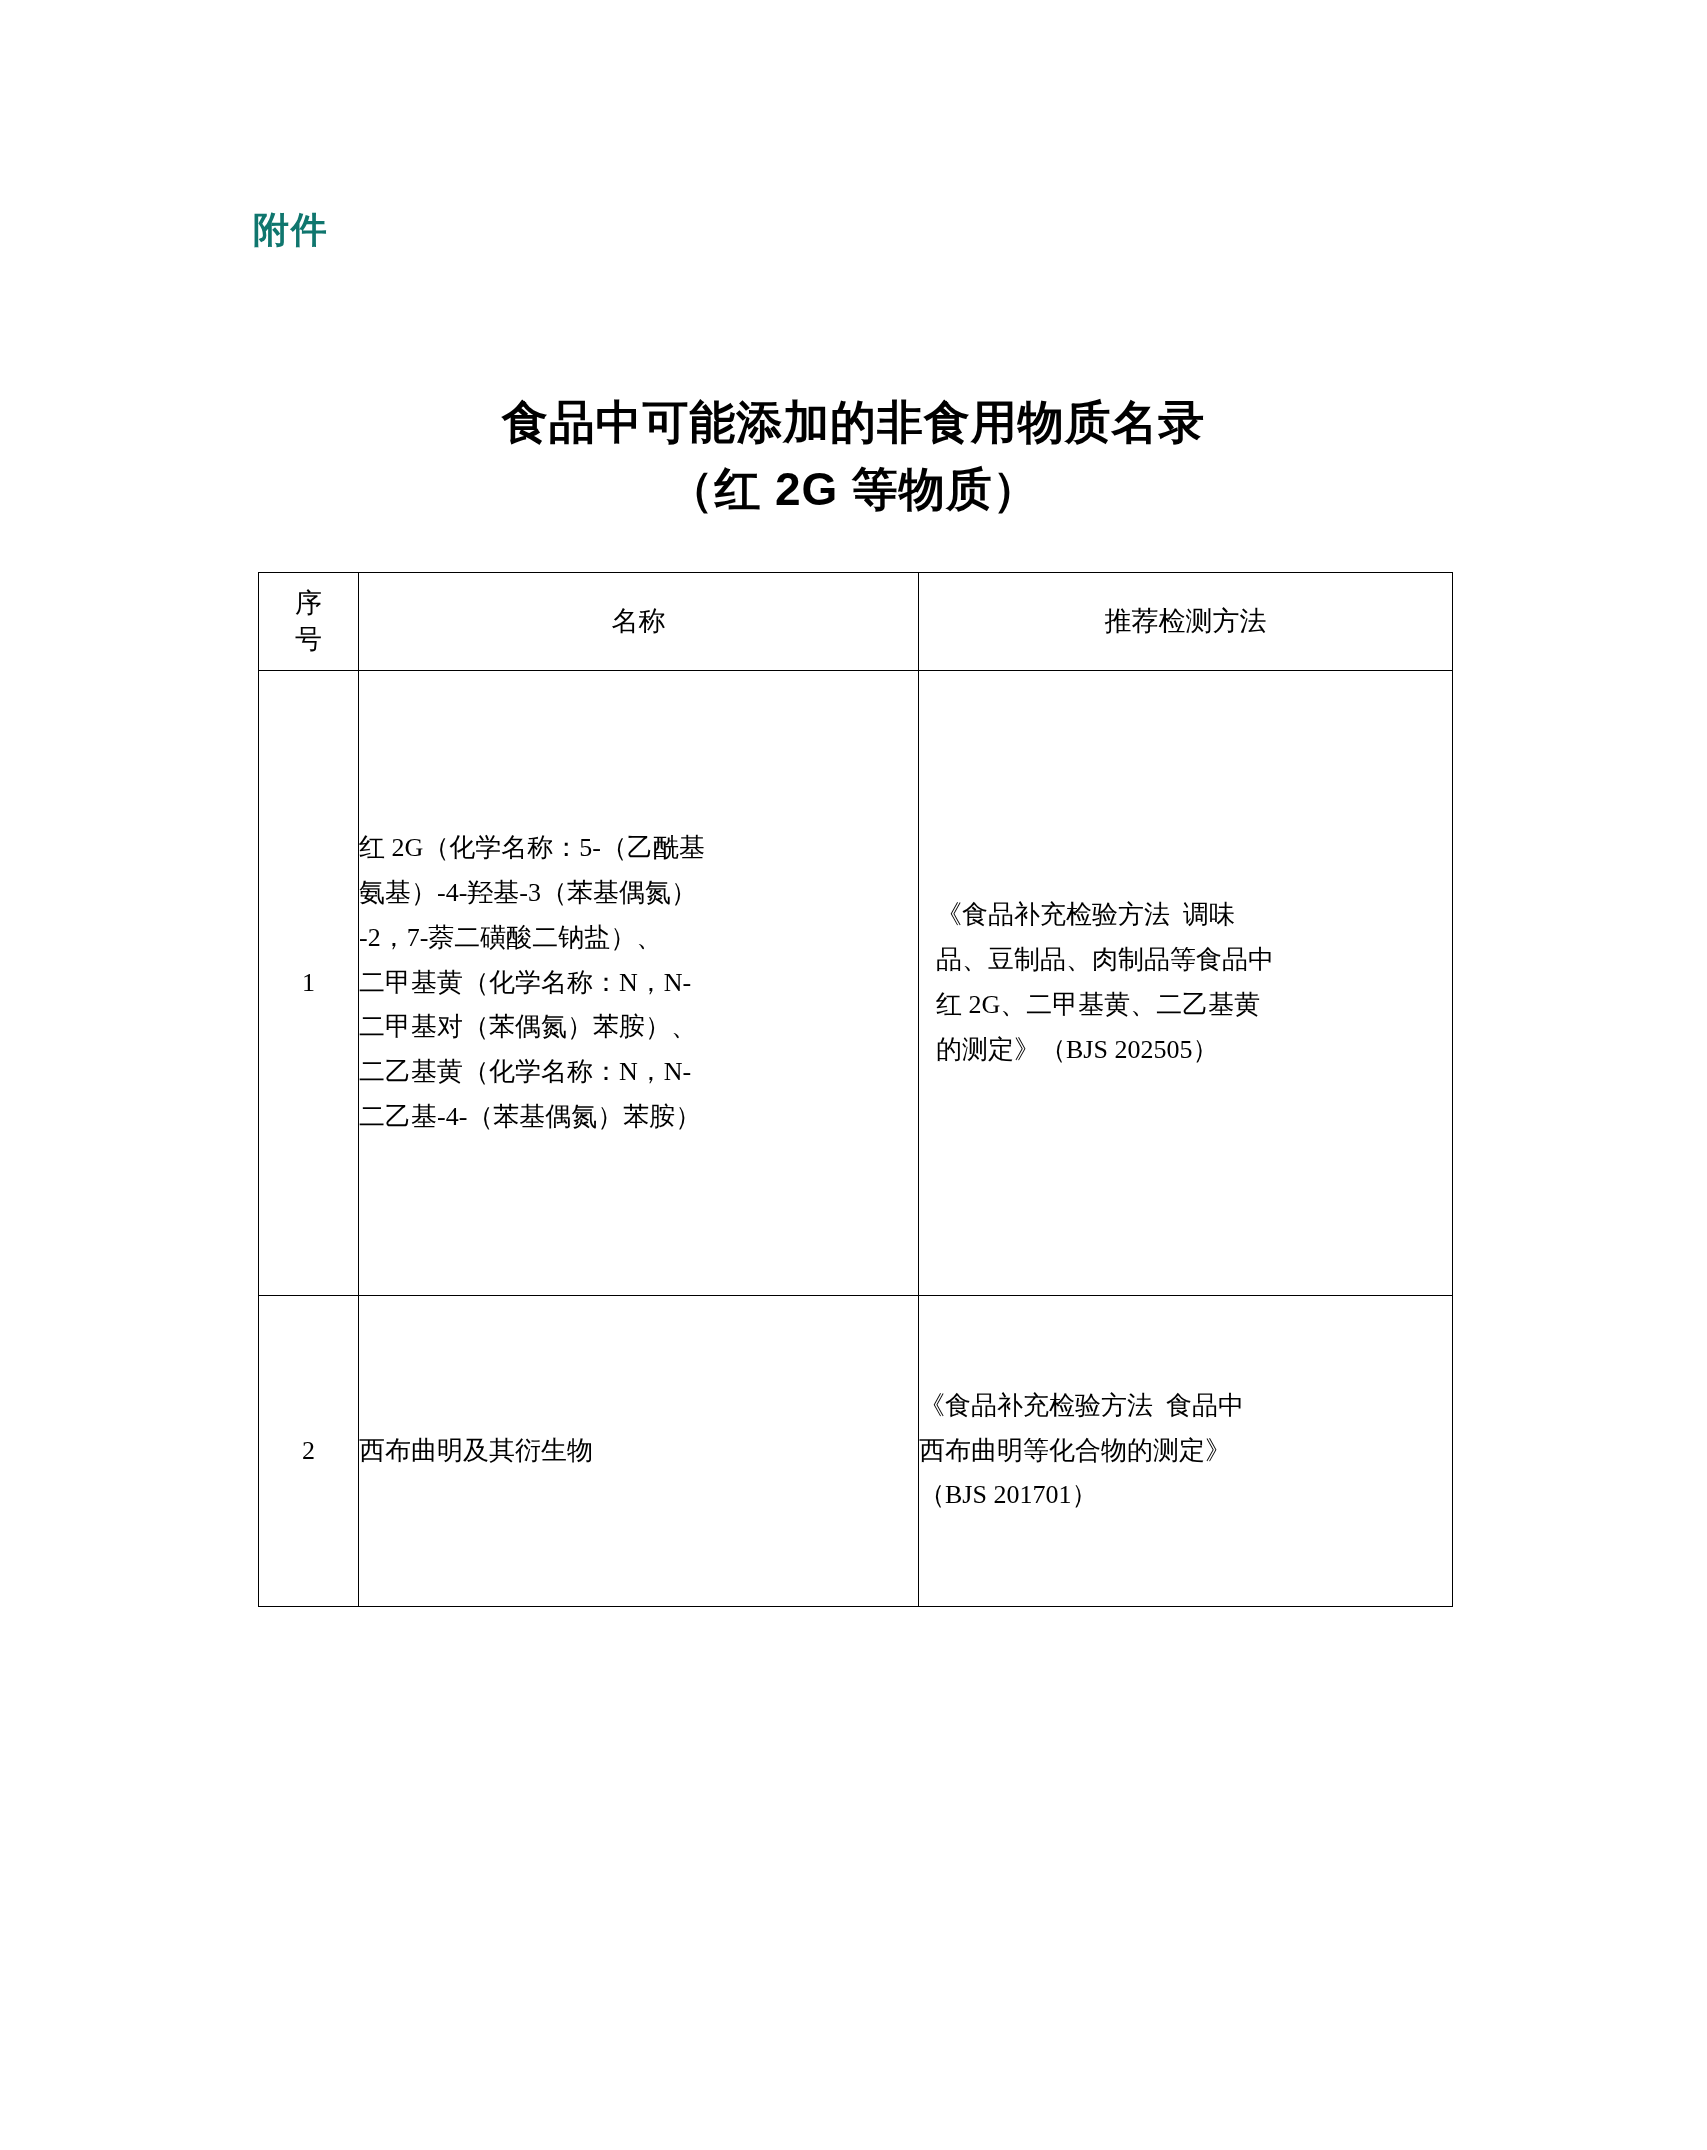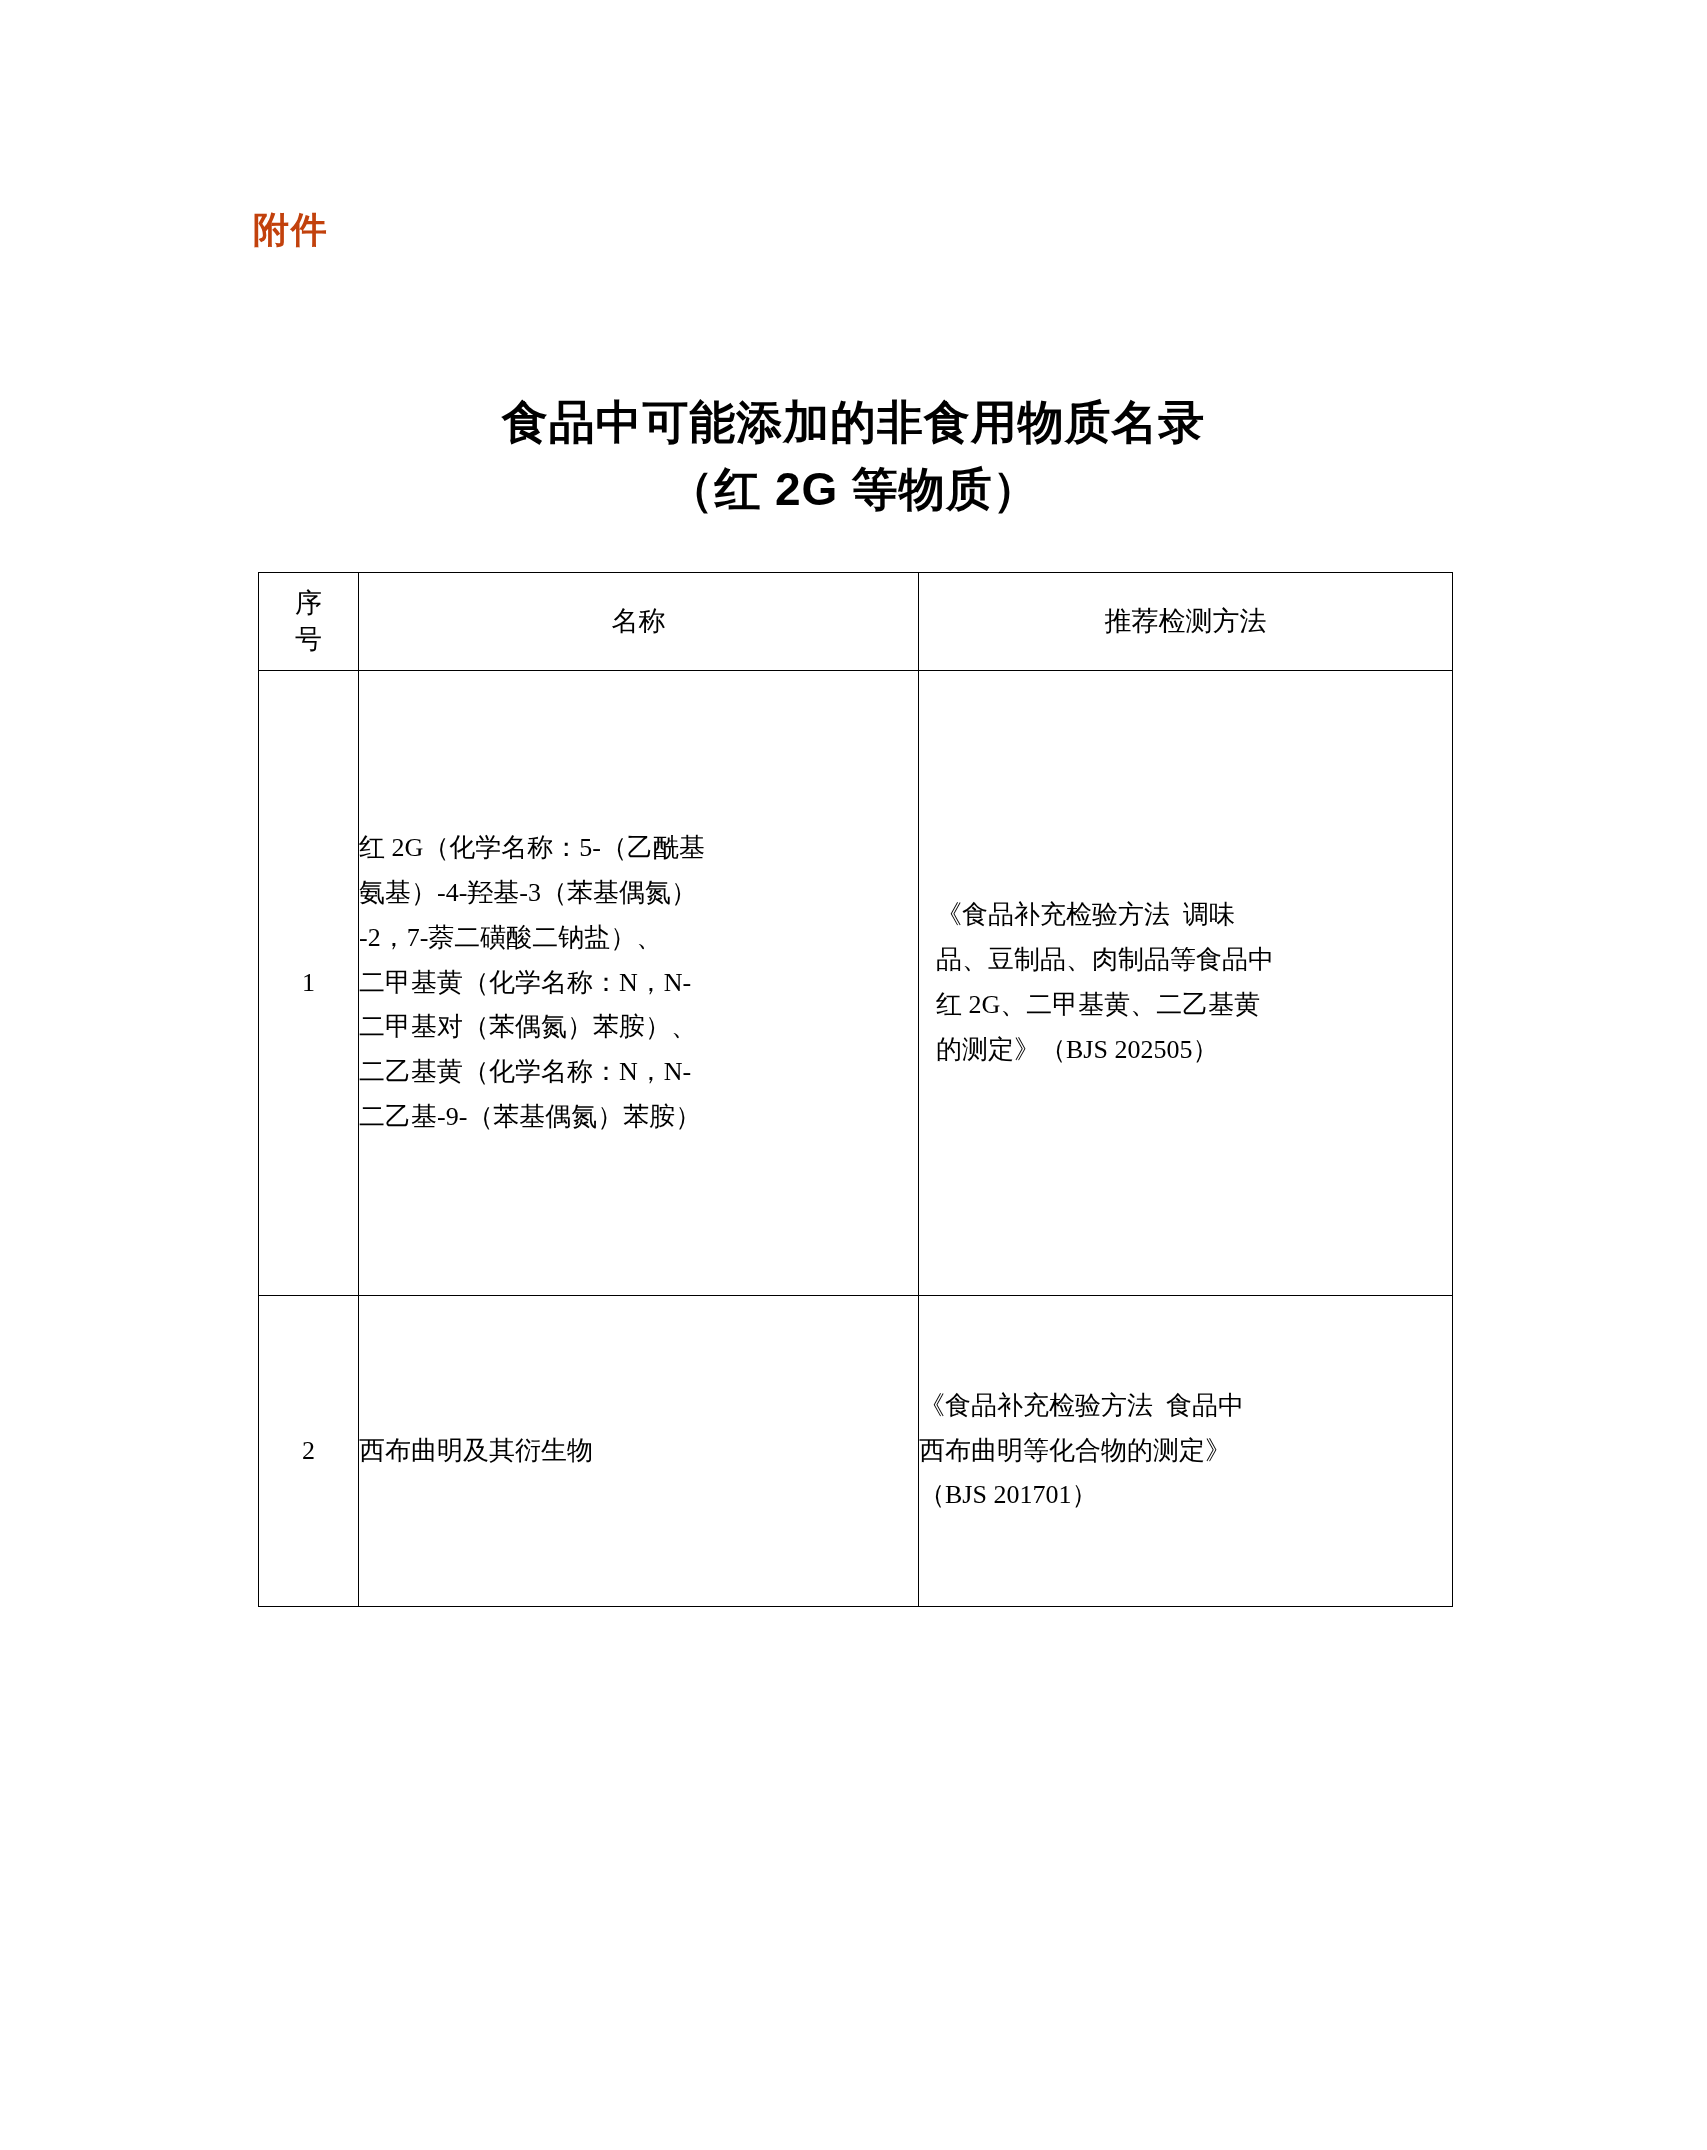--- a/index.html
+++ b/index.html
@@ -21,21 +21,21 @@
     overflow: hidden;
   }
   .attachment-label {
     position: absolute;
     left: 253px;
     top: 206px;
     font-family: Liberation Sans, sans-serif;
     font-size: 36px;
     font-weight: 700;
     letter-spacing: 1.7px;
-    color: #c2410c;
+    color: #0f766e;
   }
   .doc-title {
     position: absolute;
     left: 0;
     right: 0;
     top: 361px;
     text-align: center;
     font-family: "Liberation Sans", "DejaVu Sans", sans-serif;
     font-weight: 700;
     font-size: 46px;
@@ -148,21 +148,21 @@
       <tr class="row1">
         <td class="idx">1</td>
         <td class="cell-name">
           <div class="name-lines">
             <span>红 2G（化学名称：5-（乙酰基</span>
             <span>氨基）-4-羟基-3（苯基偶氮）</span>
             <span>-2，7-萘二磺酸二钠盐）、</span>
             <span>二甲基黄（化学名称：N，N-</span>
             <span>二甲基对（苯偶氮）苯胺）、</span>
             <span>二乙基黄（化学名称：N，N-</span>
-            <span>二乙基-9-（苯基偶氮）苯胺）</span>
+            <span>二乙基-4-（苯基偶氮）苯胺）</span>
           </div>
         </td>
         <td class="cell-method">
           <div class="method-lines">
             <span>《食品补充检验方法  调味</span>
             <span>品、豆制品、肉制品等食品中</span>
             <span>红 2G、二甲基黄、二乙基黄</span>
             <span>的测定》（BJS 202505）</span>
           </div>
         </td>

